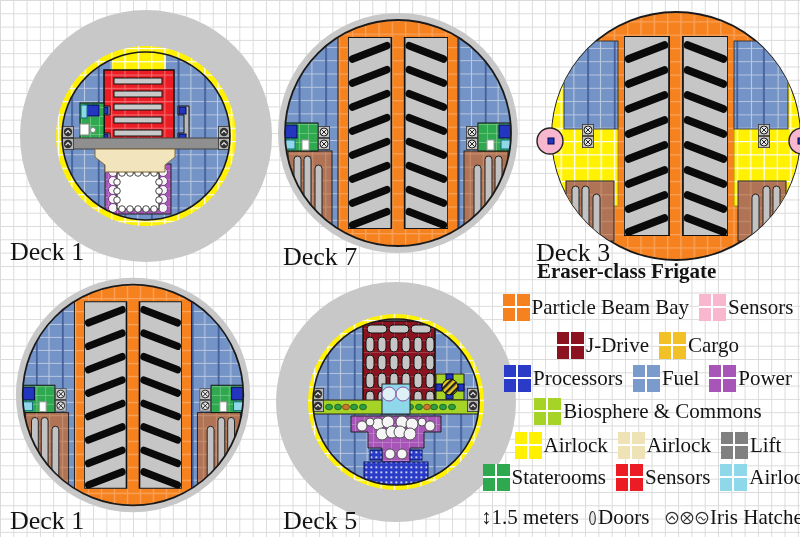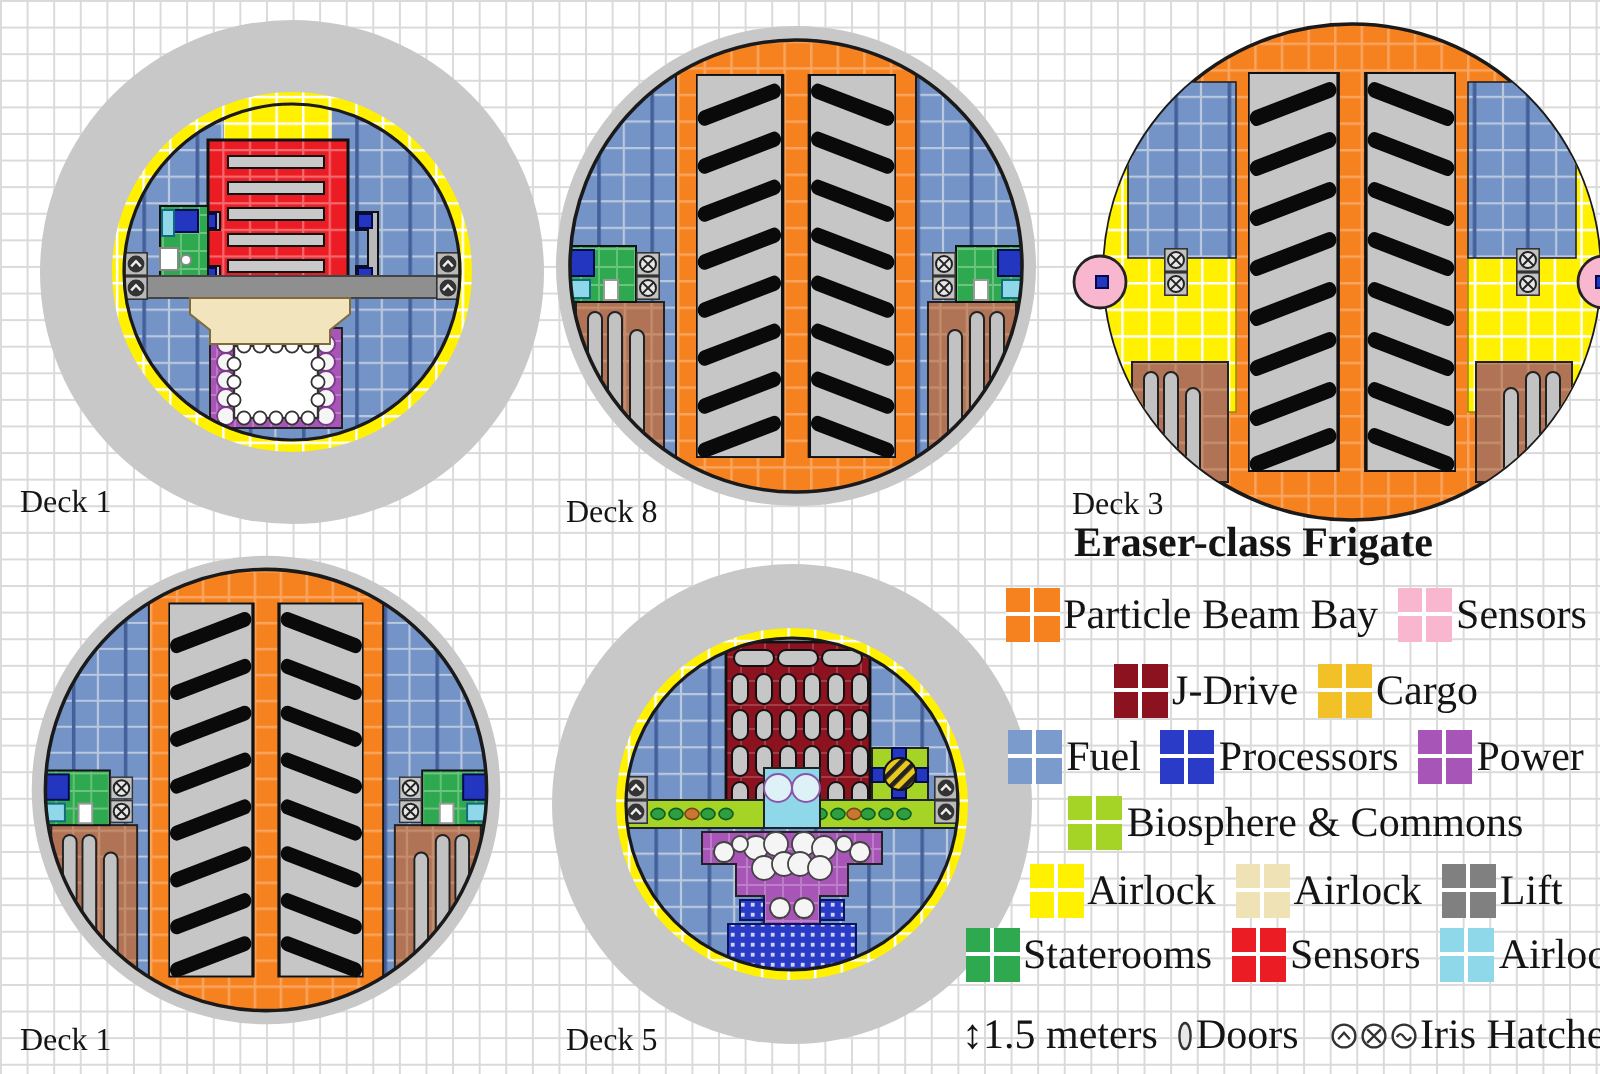--- a/index.html
+++ b/index.html
@@ -4,21 +4,21 @@
 <style>
   html,body{margin:0;padding:0;}
   #page{
     position:relative;width:800px;height:537px;overflow:hidden;background:#fff;
     background-image:linear-gradient(to right,#DADADA 1px,transparent 1px),
                      linear-gradient(to bottom,#DADADA 1px,transparent 1px);
     background-size:13.3px 13.3px;
     font-family:"Liberation Serif","DejaVu Serif",serif;color:#141414;
   }
   svg.deck{position:absolute;}
-  .deck-label{position:absolute;font-size:16px;line-height:24px;}
+  .deck-label{position:absolute;font-size:26px;line-height:24px;}
   .legend-title{position:absolute;left:537px;top:259px;font-size:21px;font-weight:bold;text-align:center;}
   .legend-row{position:absolute;left:500px;width:296px;height:28px;display:flex;justify-content:center;align-items:center;}
   .legend-item{display:flex;align-items:center;margin-left:10px;}
   .legend-item:first-child{margin-left:0;}
   .swatch{width:27px;height:27px;display:inline-block;margin-right:2px;
     background-image:linear-gradient(to right,transparent 12px,#fff 12px,#fff 14px,transparent 14px),
                      linear-gradient(to bottom,transparent 12px,#fff 12px,#fff 14px,transparent 14px);}
   .legend-label{font-size:21px;white-space:nowrap;}
   .note{position:absolute;top:505px;font-size:21px;display:flex;align-items:center;white-space:nowrap;}
   .note svg{margin-right:1px;}
@@ -335,21 +335,21 @@
           <circle cx="128" cy="174" r="5"></circle>
       </g>
       <rect x="96" y="170" width="12" height="10" fill="url(#patProc)" stroke="#0A1560"></rect>
       <rect x="136" y="170" width="12" height="10" fill="url(#patProc)" stroke="#0A1560"></rect>
       <rect x="90" y="182" width="64" height="24" fill="url(#patProc)" stroke="#0A1560"></rect>
     </g>
     <circle cx="122" cy="122" r="83" fill="none" stroke="#1A1A1A" stroke-width="1.6"></circle>
   </svg>
 
   <div class="deck-label" style="left:10px;top:240px">Deck 1</div>
-  <div class="deck-label" style="left:283px;top:245px">Deck 8</div>
+  <div class="deck-label" style="left:283px;top:245px">Deck 7</div>
   <div class="deck-label" style="left:536px;top:241px">Deck 3</div>
   <div class="deck-label" style="left:10px;top:509px">Deck 1</div>
   <div class="deck-label" style="left:283px;top:509px">Deck 5</div>
 
   <div class="legend-title">Eraser-class Frigate</div>
 
   <div class="legend-row" style="top:293px">
     <span class="legend-item">
       <span class="swatch" style="background-color: rgb(246, 130, 31);"></span>
       <span class="legend-label">Particle Beam Bay</span>
@@ -366,26 +366,26 @@
       <span class="legend-label">J-Drive</span>
     </span>
     <span class="legend-item">
       <span class="swatch" style="background-color: rgb(242, 193, 40);"></span>
       <span class="legend-label">Cargo</span>
     </span>
   </div>
 
   <div class="legend-row" style="top:364px">
     <span class="legend-item">
+      <span class="swatch" style="background-color: rgb(42, 59, 200);"></span>
+      <span class="legend-label">Processors</span>
+    </span>
+    <span class="legend-item">
       <span class="swatch" style="background-color: rgb(122, 155, 204);"></span>
       <span class="legend-label">Fuel</span>
-    </span>
-    <span class="legend-item">
-      <span class="swatch" style="background-color: rgb(42, 59, 200);"></span>
-      <span class="legend-label">Processors</span>
     </span>
     <span class="legend-item">
       <span class="swatch" style="background-color: rgb(168, 85, 184);"></span>
       <span class="legend-label">Power</span>
     </span>
   </div>
 
   <div class="legend-row" style="top:397px">
     <span class="legend-item">
       <span class="swatch" style="background-color: rgb(166, 212, 38);"></span>

